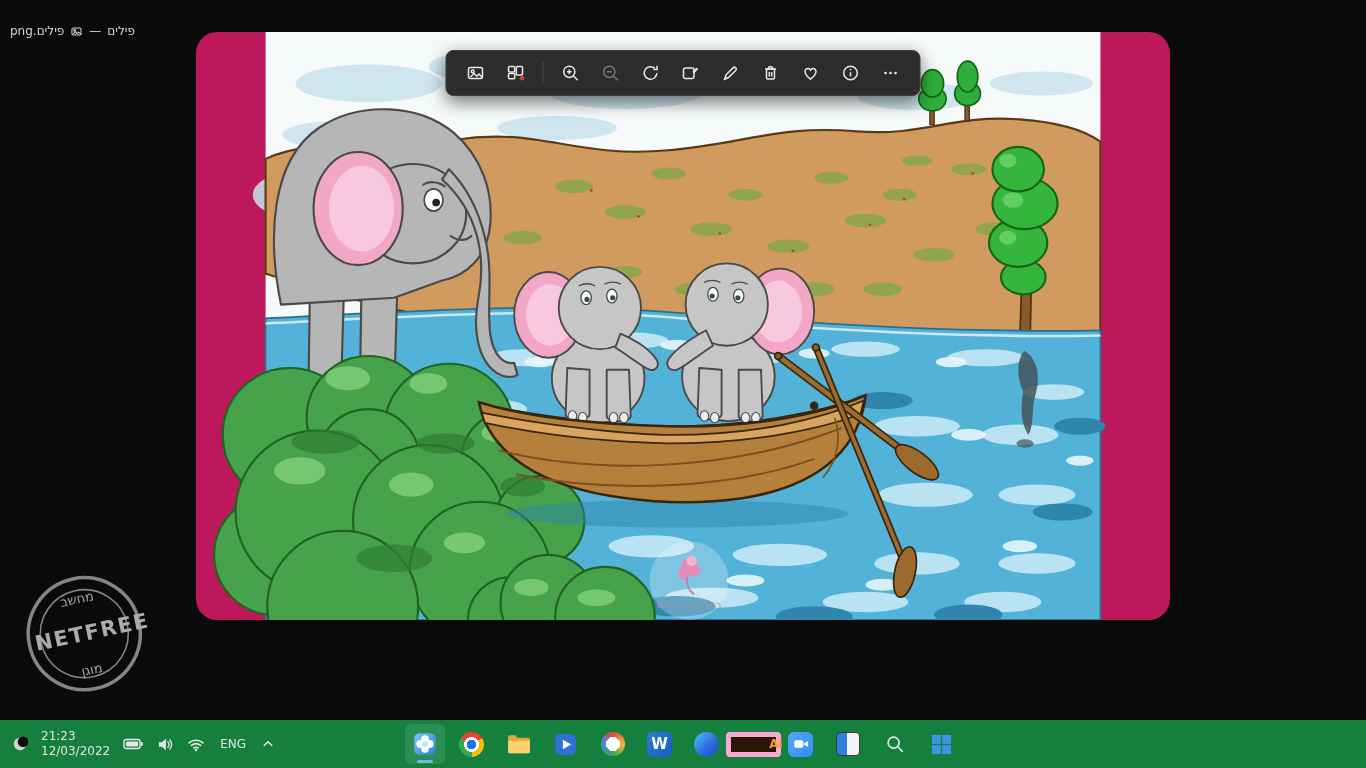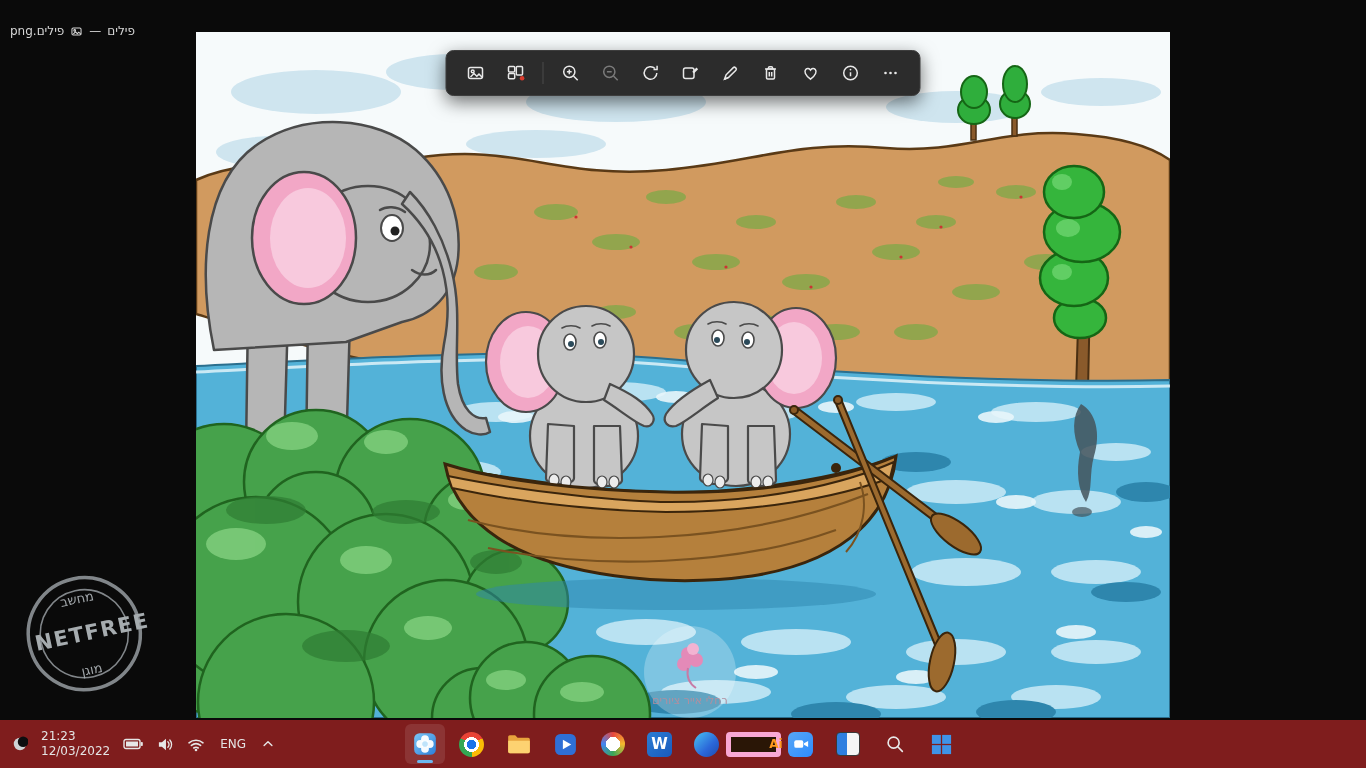--- a/index.html
+++ b/index.html
@@ -12,22 +12,22 @@
   }
   
   .titlebar {
     position:absolute; top:0; left:0; right:0; height:32px;
     display:flex; align-items:center; gap:6px; padding:0 10px;
     font-size:12px; color:#d6d6d6;margin-top:15px;
   }
   .titlebar .t-icon { display:inline-flex; }
   
   .photo-frame {
-    position:absolute; left:196px; top:32px; width:974px; height:686px;
-    background:#be185d; overflow:hidden;
+    position:absolute; left:196px; top:32px; width:974px; height:588px;
+    background:#be185d; overflow:hidden;border-radius:21px;
   }
   .photo-frame svg { display:block; width:100%; height:100%; }
   
   .toolbar {
     position:absolute; top:50px; left:50%; transform:translateX(-50%);
     display:flex; align-items:center; gap:2px;
     background:#2c2c2c; border:1px solid #3d3d3d; border-radius:8px;
     padding:5px 10px; box-shadow:0 6px 18px rgba(0,0,0,.55); z-index:6;
   }
   .tb-btn {
@@ -36,21 +36,21 @@
   }
   .tb-sep { width:1px; height:22px; background:#4a4a4a; margin:0 6px; }
   
   .stamp {
     position:absolute; left:22px; top:570px; width:150px; height:122px;
     transform:rotate(-12deg); opacity:.92; z-index:4;
   }
   
   .taskbar {
     position:absolute; bottom:0; left:0; right:0; height:48px;
-    background:#7f1d1d; display:flex; align-items:center; z-index:10;
+    background:#15803d; display:flex; align-items:center; z-index:10;
   }
   .tray-left {
     position:absolute; left:0; height:100%;
     display:flex; align-items:center; gap:13px; padding-left:12px;
   }
   .clock { font-size:12px; line-height:15px; color:#e4e4e4; }
   .tray-item { display:flex; align-items:center; justify-content:center; }
   .lang { font-size:12px; color:#e4e4e4; padding:0 2px; }
   .center-icons {
     margin:0 auto; display:flex; align-items:center; gap:7px; height:100%;

